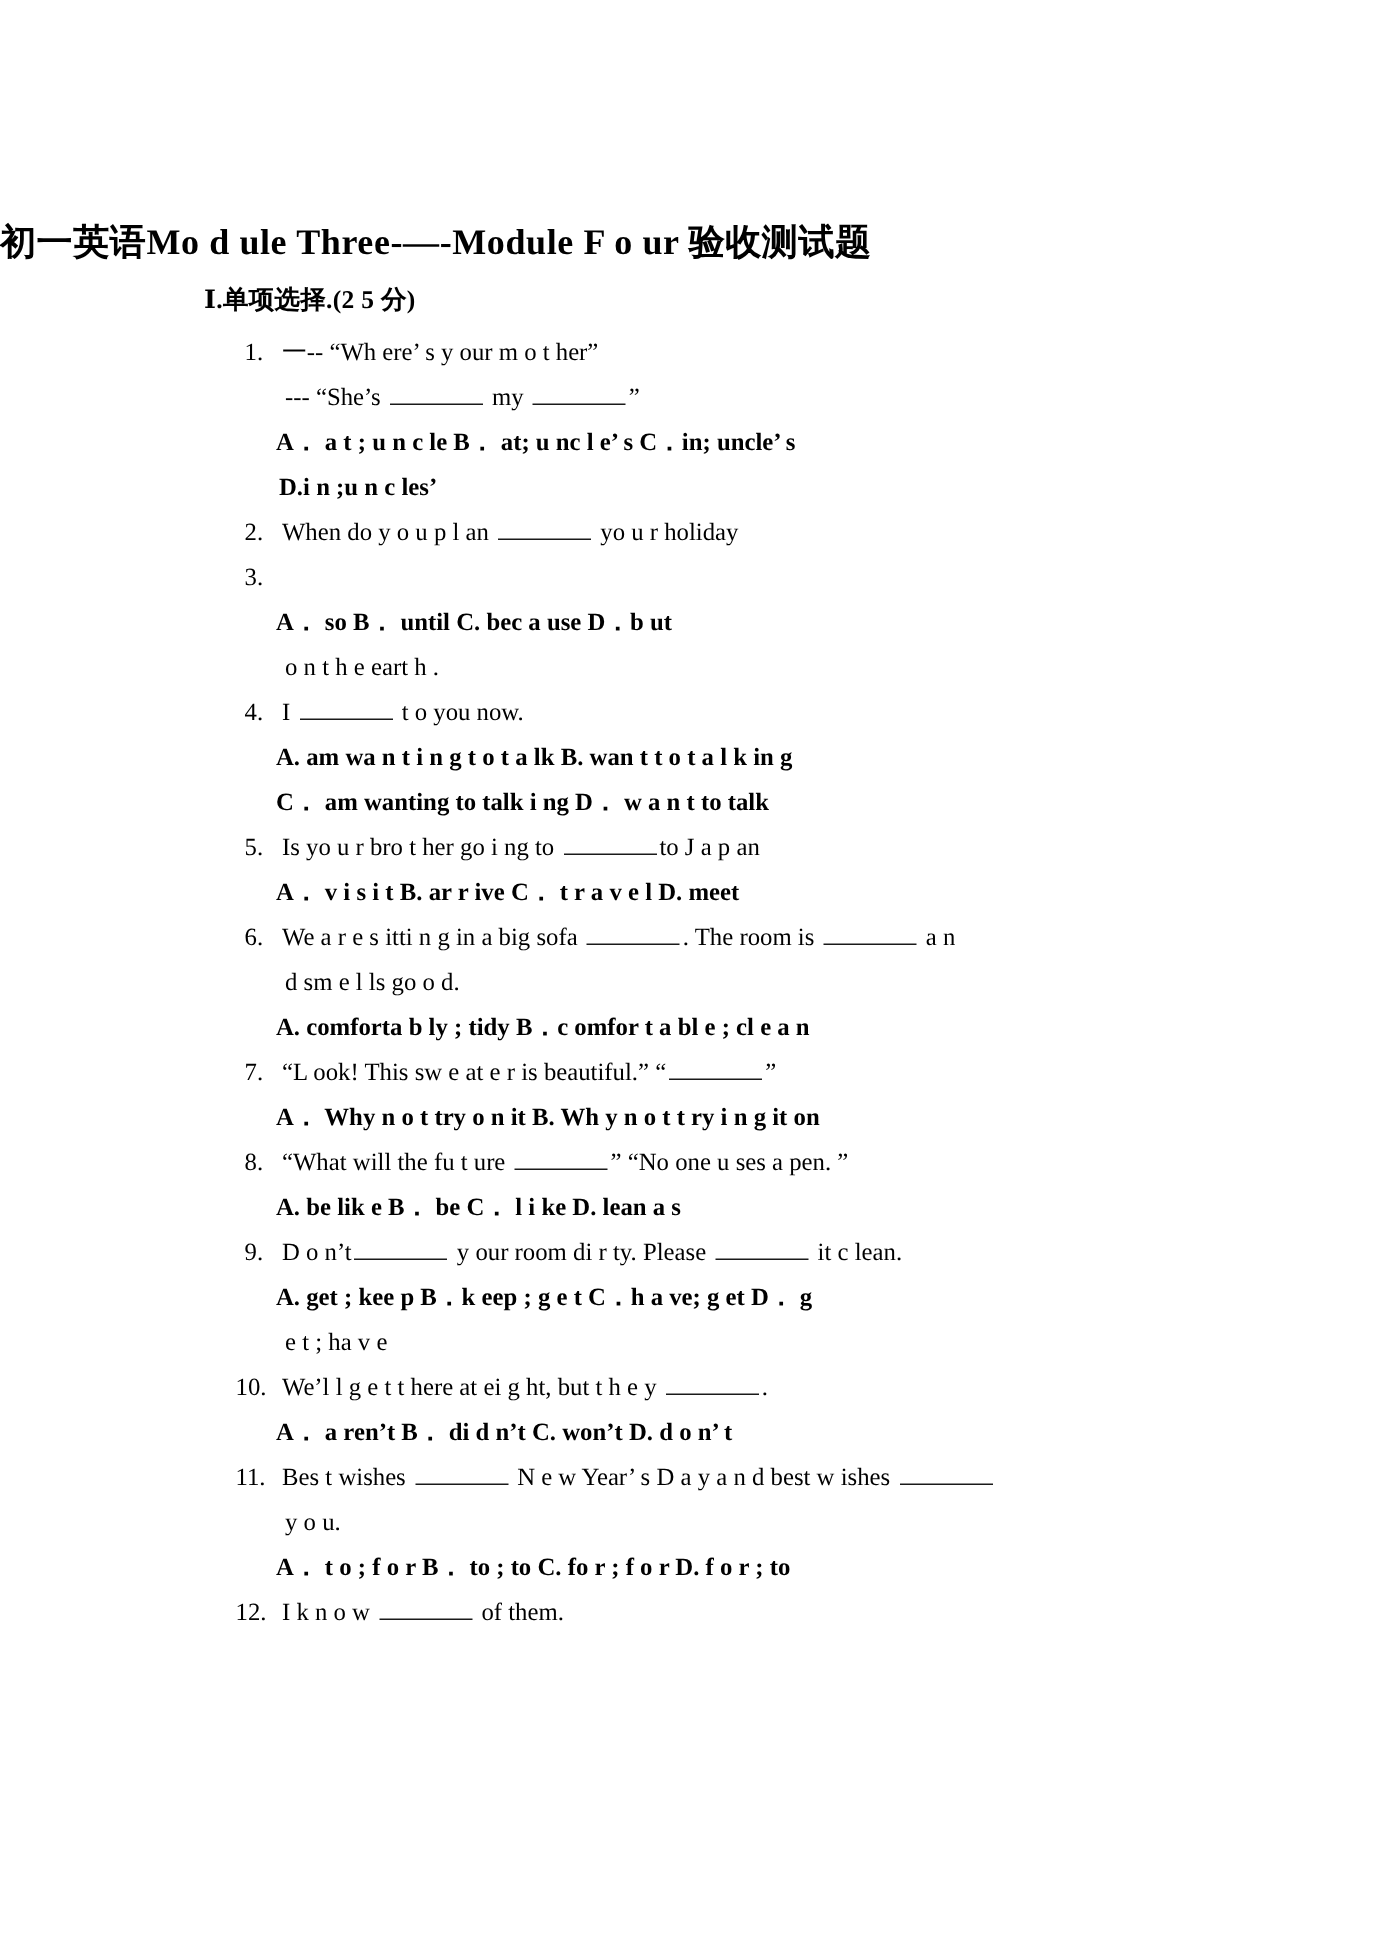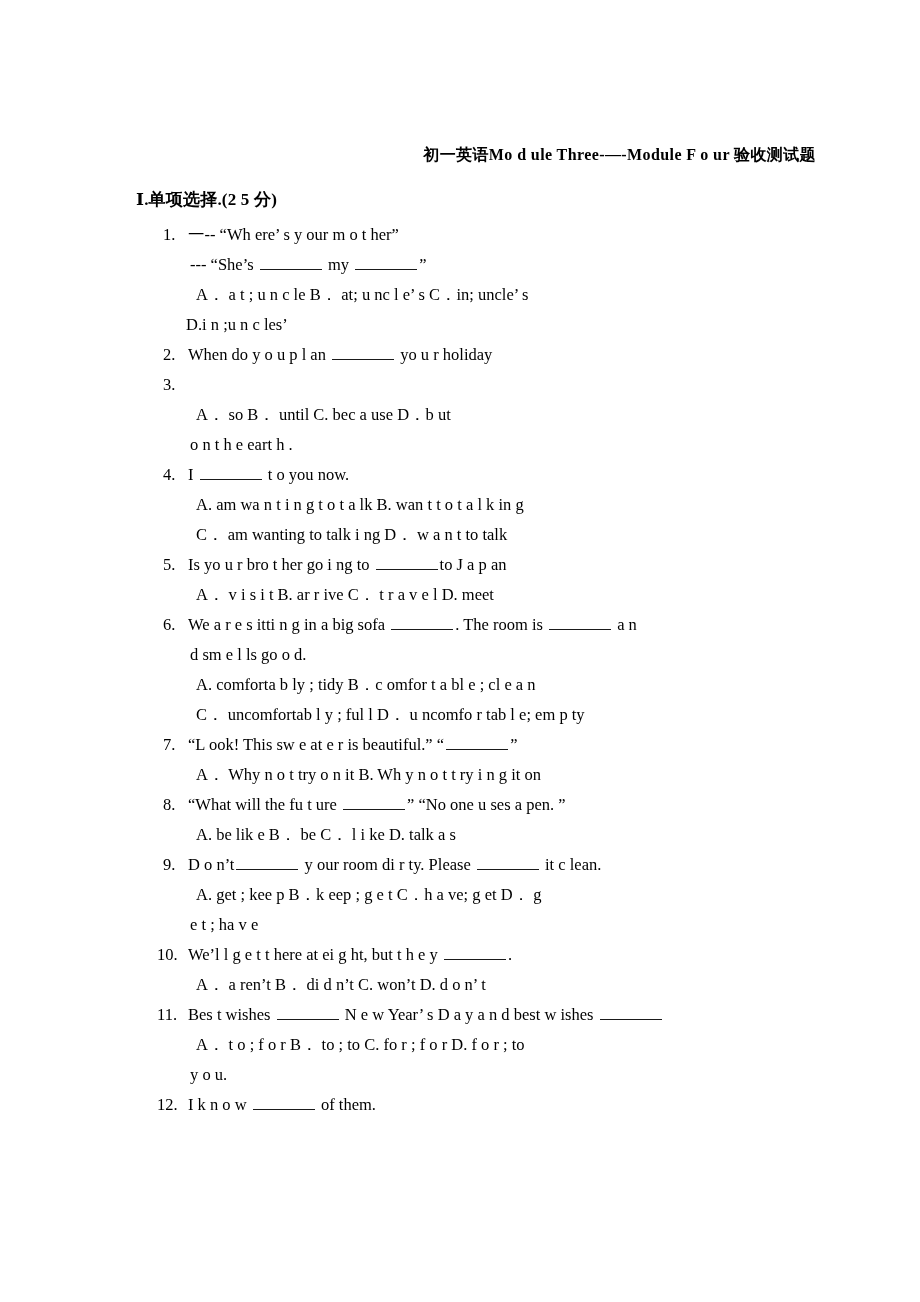--- a/index.html
+++ b/index.html
@@ -21,22 +21,22 @@
     left: 0;
     width: 920px;
     height: 1302px;
     background: #fff;
   }
   .doc-title {
     position: absolute;
     left: 0;
     top: 145px;
     width: 816px;
-    text-align: right;
-    font-size: 16px;
+    text-align: left;
+    font-size: 24px;
     font-weight: bold;
     letter-spacing: 0.4px;
     white-space: nowrap;
     font-family: "Liberation Serif", "DejaVu Serif", serif;
   }
   .section-head {
     position: absolute;
     left: 136px;
     top: 188px;
     font-size: 17px;
@@ -69,23 +69,23 @@
     width: 32px;
     font-family: Liberation Serif, serif;
   }
   .qtext {
     position: absolute;
     top: 0;
     font-size: 16.5px;
     text-align: right;
   }
   .ind-body   { left: 188px; }
-  .ind-opt    { left: 196px; }
+  .ind-opt    { left: 184px; font-weight: bold; }
   .ind-cont   { left: 190px; }
-  .ind-cont2  { left: 186px; }
+  .ind-cont2  { left: 186px; font-weight: bold; }
   .blk {
     display: inline-block;
     border-bottom: 1px solid #1a1a1a;
     vertical-align: baseline;
     height: 13px;
     margin: 0 2px;
   }
   .blk.b2 { width: 62px; }
 </style>
 </head>
@@ -145,35 +145,32 @@
         <span class="qnum">6.</span>
         <span class="qtext ind-body">We   a r e   s itti n g  in a big sofa <span class="blk b2"></span>.   The room is <span class="blk b2"></span> a n</span>
       </div>
       <div class="qline">
         <span class="qtext ind-cont">d   sm e  l ls go o d.</span>
       </div>
       <div class="qline">
         <span class="qtext ind-opt">A. comforta b ly ;   tidy       B．c omfor t a bl e  ;    cl e a n</span>
       </div>
       <div class="qline">
-        <span class="qtext ind-opt">C．   uncomfortab l  y  ; ful l         D．   u ncomfo r tab l e;  em p ty</span>
-      </div>
-      <div class="qline">
         <span class="qnum">7.</span>
         <span class="qtext ind-body">“L ook! This sw e at e r is   beautiful.”  “<span class="blk b2"></span>”</span>
       </div>
       <div class="qline">
         <span class="qtext ind-opt">A．   Why n o t try  o n  it     B. Wh y  n o t  t ry i n g   it on</span>
       </div>
       <div class="qline">
         <span class="qnum">8.</span>
         <span class="qtext ind-body">“What will the fu t ure <span class="blk b2"></span>”   “No one   u ses a   pen. ”</span>
       </div>
       <div class="qline">
-        <span class="qtext ind-opt">A. be lik e       B．  be      C．  l i ke     D. talk   a s</span>
+        <span class="qtext ind-opt">A. be lik e       B．  be      C．  l i ke     D. lean   a s</span>
       </div>
       <div class="qline">
         <span class="qnum">9.</span>
         <span class="qtext ind-body">D o n’t<span class="blk b2"></span>   y our   room di r ty. Please     <span class="blk b2"></span>   it   c lean.</span>
       </div>
       <div class="qline">
         <span class="qtext ind-opt">A. get ;   kee p       B．k eep ;   g e t       C．h a ve;   g et    D．  g</span>
       </div>
       <div class="qline">
         <span class="qtext ind-cont">e t ; ha v  e</span>
@@ -183,24 +180,24 @@
         <span class="qtext ind-body">We’l l   g e t   t here at ei g ht, but t h e y   <span class="blk b2"></span>.</span>
       </div>
       <div class="qline">
         <span class="qtext ind-opt">A．  a ren’t    B．  di d n’t      C. won’t       D. d o n’ t</span>
       </div>
       <div class="qline">
         <span class="qnum wide">11.</span>
         <span class="qtext ind-body">Bes t   wishes <span class="blk b2"></span>   N e w  Year’ s   D a y  a n d best  w ishes <span class="blk b2"></span></span>
       </div>
       <div class="qline">
+        <span class="qtext ind-cont">y o u.</span>
+      </div>
+      <div class="qline">
         <span class="qtext ind-opt">A．  t o  ; f o r     B．  to ;   to     C. fo r  ; f o r        D. f o r  ;   to</span>
-      </div>
-      <div class="qline">
-        <span class="qtext ind-cont">y o u.</span>
       </div>
       <div class="qline">
         <span class="qnum wide">12.</span>
         <span class="qtext ind-body">I    k n o w <span class="blk b2"></span>  of   them.</span>
       </div>
     </div>
 
 </div>
 
 </body></html>

